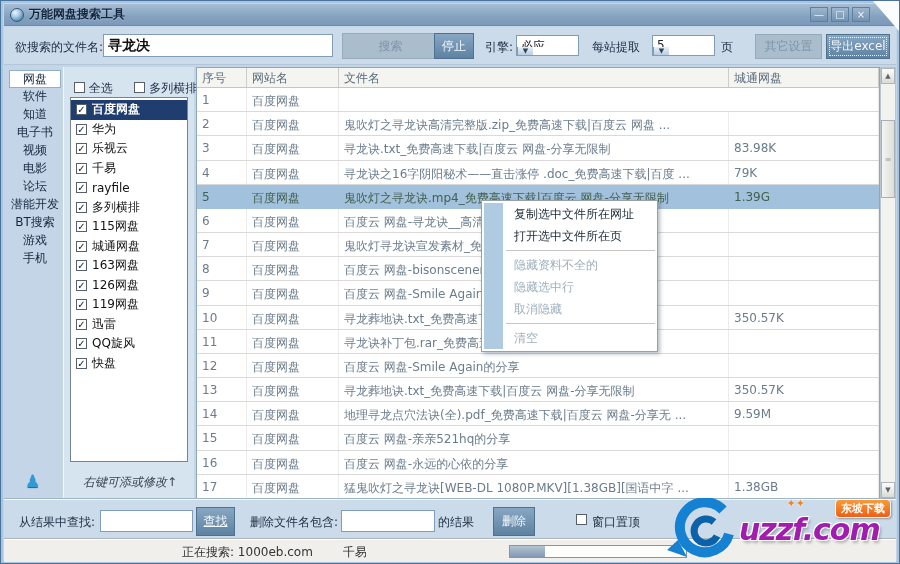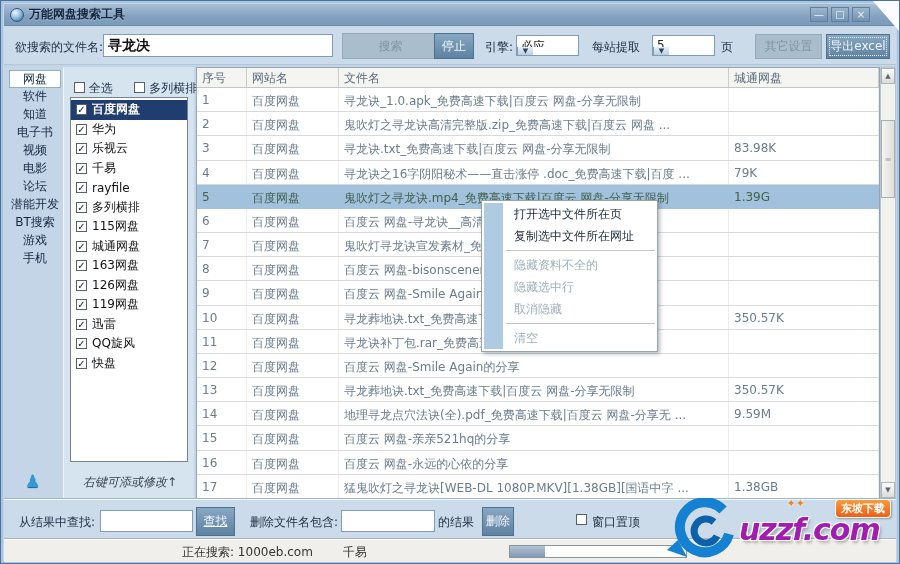--- a/index.html
+++ b/index.html
@@ -255,21 +255,20 @@
       <span class="c-no">序号</span>
       <span class="c-site">网站名</span>
       <span class="c-file">文件名</span>
       <span class="c-size">城通网盘</span>
     </div>
     <div>
 
     <div class="trow">
         <span class="c-no">1</span>
         <span class="c-site">百度网盘</span>
-        <span class="c-file">寻龙诀_1.0.apk_免费高速下载|百度云 网盘-分享无限制</span>
         <span class="c-size"></span>
       </div>
         <div class="trow">
         <span class="c-no">2</span>
         <span class="c-site">百度网盘</span>
         <span class="c-file">鬼吹灯之寻龙诀高清完整版.zip_免费高速下载|百度云 网盘 ...</span>
         <span class="c-size"></span>
       </div>
         <div class="trow">
         <span class="c-no">3</span>
@@ -366,24 +365,24 @@
 
   <div class="vscroll">
     <div class="sc-btn sc-up">▲</div>
     <div class="sc-thumb">≡</div>
     <div class="sc-btn sc-down">▼</div>
   </div>
 
   <div class="ctx">
 
   <div class="mi">
+      <span>复制选中文件所在网址</span>
+    </div>
+      <div class="mi">
       <span>打开选中文件所在页</span>
-    </div>
-      <div class="mi">
-      <span>复制选中文件所在网址</span>
     </div>
       <div class="mi separator">
       <span></span>
     </div>
       <div class="mi disabled">
       <span>隐藏资料不全的</span>
     </div>
       <div class="mi disabled">
       <span>隐藏选中行</span>
     </div>
@@ -398,21 +397,21 @@
     </div>
     </div>
 
   <div class="bottombar">
     <span class="lbl" style="left:15px;top:14px;">从结果中查找:</span>
     <input class="field2" style="left: 96px; top: 10px; width: 93px;">
     <div class="btn" style="left:192px;top:7px;width:39px;height:29px;text-decoration:underline;">查找</div>
     <span class="lbl" style="left:246px;top:14px;">删除文件名包含:</span>
     <input class="field2" style="left: 337px; top: 10px; width: 94px;">
     <span class="lbl" style="left:434px;top:14px;">的结果</span>
-    <div class="btn" style="left:478px;top:7px;width:32px;height:29px;">删除</div>
+    <div class="btn" style="left:489px;top:7px;width:42px;height:29px;">删除</div>
     <span class="cbx" style="position:absolute;left:572px;top:14px;"></span>
     <span class="lbl" style="left:588px;top:14px;">窗口置顶</span>
   </div>
 
   <div class="statusbar">
     <span class="statustext">
       <span>正在搜索: 1000eb.com</span>
       <span class="eng">千易</span>
     </span>
     <div class="progress">

